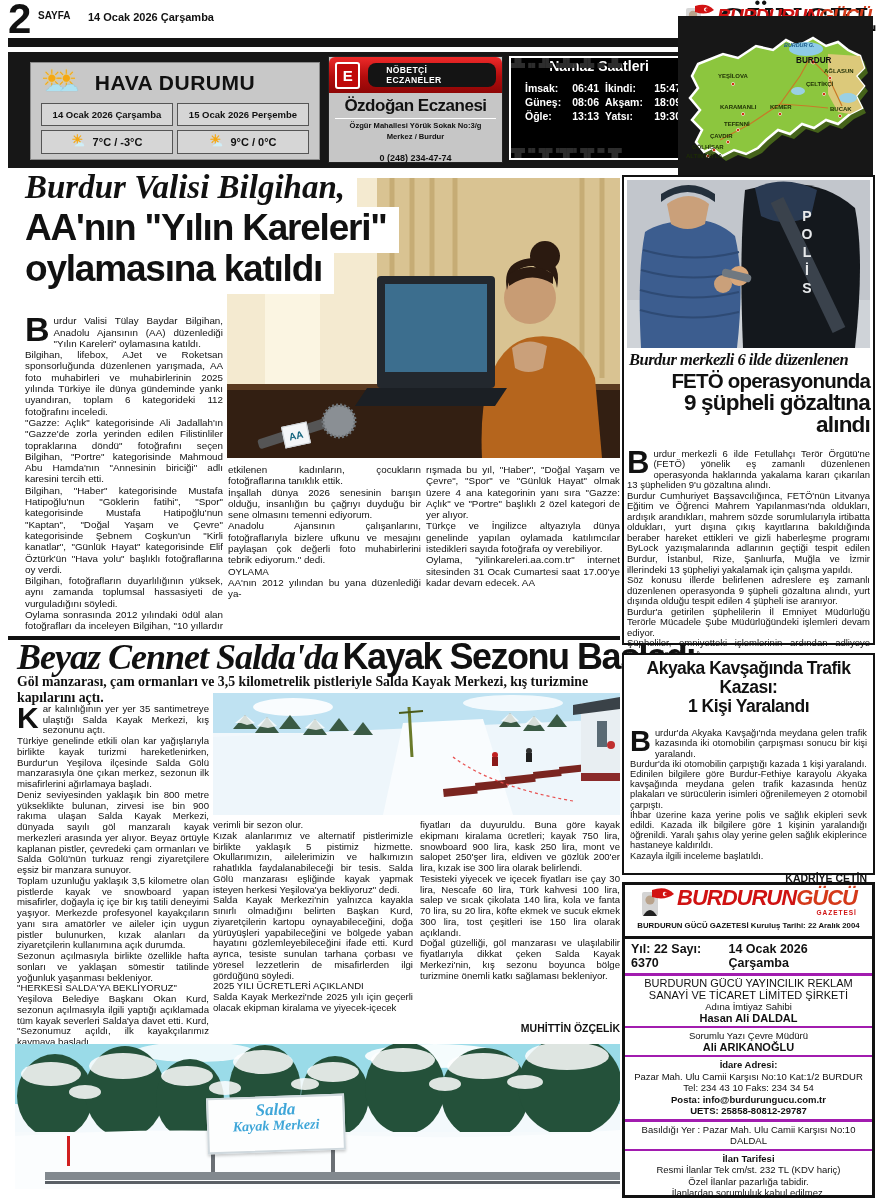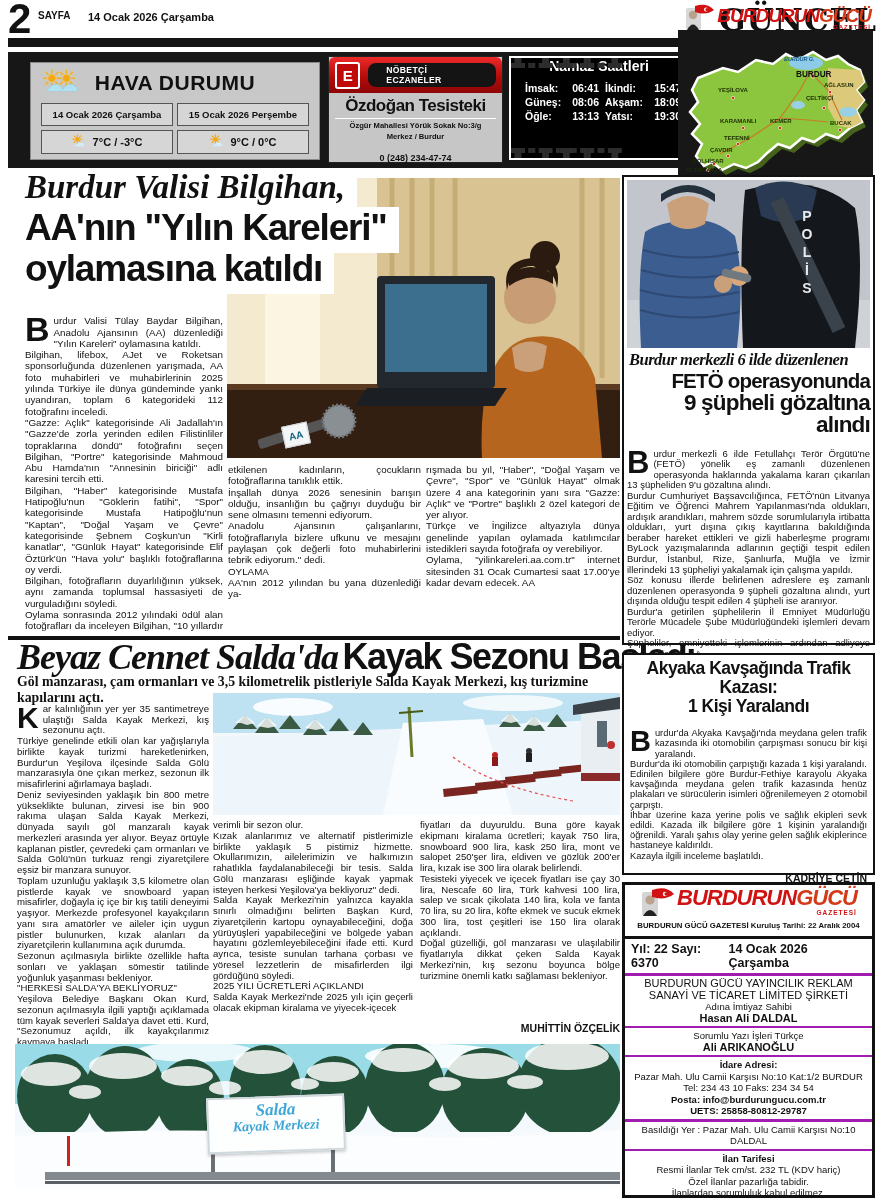--- a/index.html
+++ b/index.html
@@ -127,21 +127,21 @@
         </span>
       <span>9°C /  0°C</span>
     </div>
   </div>
 
   <div class="abs ecz" style="left:328px;top:56px;width:173px;height:105px">
     <div class="ecz-head">
       <div class="elogo">E</div>
       <div class="ecz-banner">NÖBETÇİ ECZANELER</div>
     </div>
-    <div class="ecz-name">Özdoğan Tesisteki</div>
+    <div class="ecz-name">Özdoğan Eczanesi</div>
     <div style="border-top:1px solid #fff;margin:2px 6px 0 6px"></div>
     <div class="ecz-line">Özgür Mahallesi Yörük Sokak No:3/g</div>
     <div class="ecz-line">Merkez / Burdur</div>
     <div class="ecz-phone">0 (248) 234-47-74</div>
   </div>
 
   <div class="abs namaz" style="left:509px;top:56px;width:180px;height:104px;box-sizing:border-box">
     <div class="mosq" style="top:0">▟▙▗▖▟▙▗▟▙▖▟▙▗▖▟▙</div>
     <div class="namaz-title">Namaz Saatleri</div>
     <div class="ntimes">
@@ -154,21 +154,21 @@
       <span class="lab">Akşam:</span>
         <span class="val">18:09</span>
       <span class="lab">Öğle:</span>
         <span class="val">13:13</span>
       <span class="lab">Yatsı:</span>
         <span class="val">19:30</span>
     </div>
     <div class="mosq" style="bottom:0">▜▛▝▘▜▛▝▜▛▘▜▛▝▘▜▛</div>
   </div>
 
-  <div class="abs" style="left:678px;top:30px;width:195px;height:170px;background:#171717">
+  <div class="abs" style="left:678px;top:16px;width:195px;height:170px;background:#171717">
     <svg width="195" height="146" viewBox="0 0 195 146">
       <path d="M24,53 L49,43 64,47 82,35 99,39 112,29 124,35 139,27 152,35 164,31 174,39 186,45 190,57 182,65 190,75 182,85 188,97 176,103 164,113 152,109 140,117 128,113 116,123 104,119 92,129 84,137 72,143 60,139 48,145 38,137 30,141 22,131 28,119 18,109 26,99 16,87 24,77 18,65 Z" fill="#45631a"></path>
       <path d="M20,48 L45,38 60,42 78,30 95,34 108,24 120,30 135,22 148,30 160,26 170,34 182,40 186,52 178,60 186,70 178,80 184,92 172,98 160,108 148,104 136,112 124,108 112,118 100,114 88,124 80,132 68,138 56,134 44,140 34,132 26,136 18,126 24,114 14,104 22,94 12,82 20,72 14,60 Z" fill="#8cc63e" stroke="#fff" stroke-width="2.5"></path>
       <path d="M150,38 L182,40 186,52 178,60 186,70 178,80 184,92 172,98 160,96 150,78 Z" fill="#dcc97a"></path>
       <ellipse cx="128" cy="33" rx="17" ry="7" fill="#8ecbe8"></ellipse>
       <ellipse cx="170" cy="82" rx="9" ry="5" fill="#9ad0e4"></ellipse>
       <ellipse cx="120" cy="75" rx="7" ry="4" fill="#9ad0e4"></ellipse>
       <polyline points="132,42 122,60 102,88 72,108 42,124" fill="none" stroke="#c87a28" stroke-width="1.2"></polyline>
       <polyline points="132,42 150,60 164,90" fill="none" stroke="#c87a28" stroke-width="1.2"></polyline>
       <polyline points="102,88 130,90 150,92" fill="none" stroke="#c87a28" stroke-width="1"></polyline>
@@ -461,21 +461,21 @@
       <span>Yıl: 22  Sayı: 6370</span>
       <span>14 Ocak 2026 Çarşamba</span>
     </div>
     <div class="msec" style="border-top-width:3px">
       <div class="m-company">BURDURUN GÜCÜ YAYINCILIK REKLAM</div>
       <div class="m-company">SANAYİ VE TİCARET LİMİTED ŞİRKETİ</div>
       <div class="m-small">Adına İmtiyaz Sahibi</div>
       <div class="m-company m-bold">Hasan Ali DALDAL</div>
     </div>
     <div class="msec">
-      <div class="m-small">Sorumlu Yazı İşleri Türkçe</div>
+      <div class="m-small">Sorumlu Yazı Çevre Müdürü</div>
       <div class="m-company m-bold">Ali ARIKANOĞLU</div>
     </div>
     <div class="msec">
       <div class="m-small m-bold">İdare Adresi:</div>
       <div class="m-small">Pazar Mah. Ulu Camii Karşısı No:10 Kat:1/2 BURDUR</div>
       <div class="m-small">Tel: 234 43 10 Faks: 234 34 54</div>
       <div class="m-small m-bold">Posta: info@burdurungucu.com.tr</div>
       <div class="m-small m-bold">UETS: 25858-80812-29787</div>
     </div>
     <div class="msec" style="border-top-width:3px">

